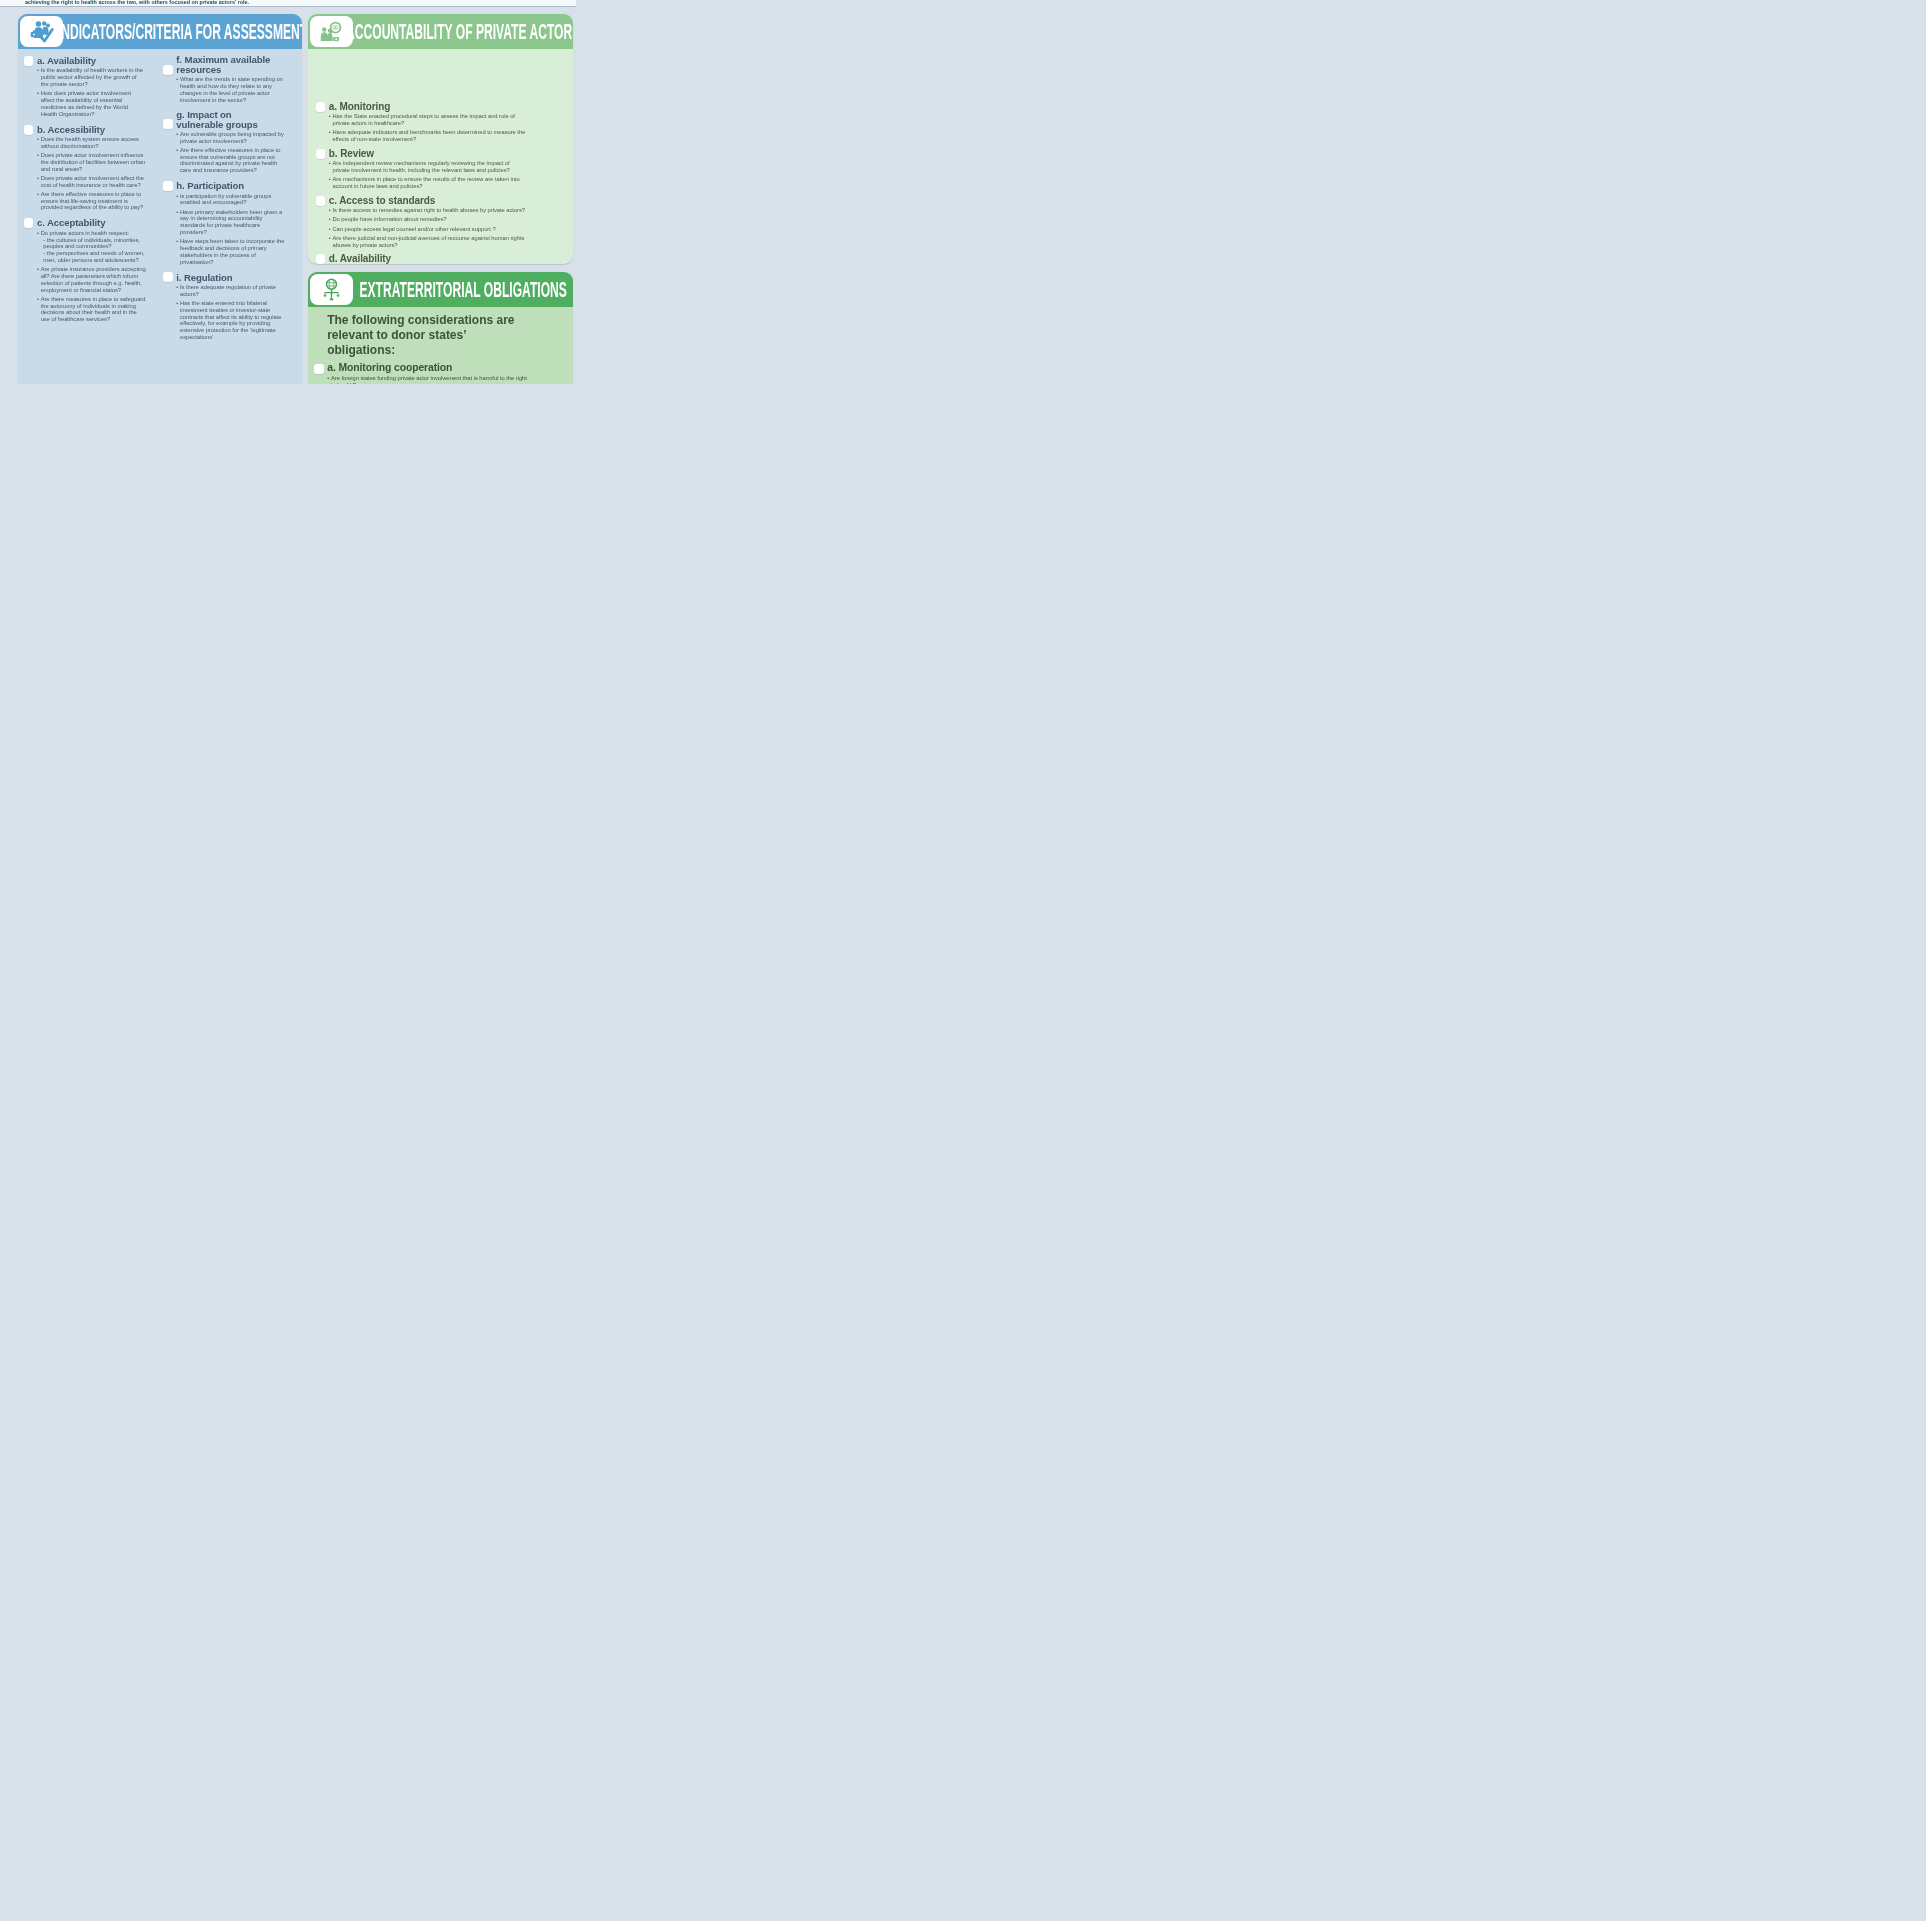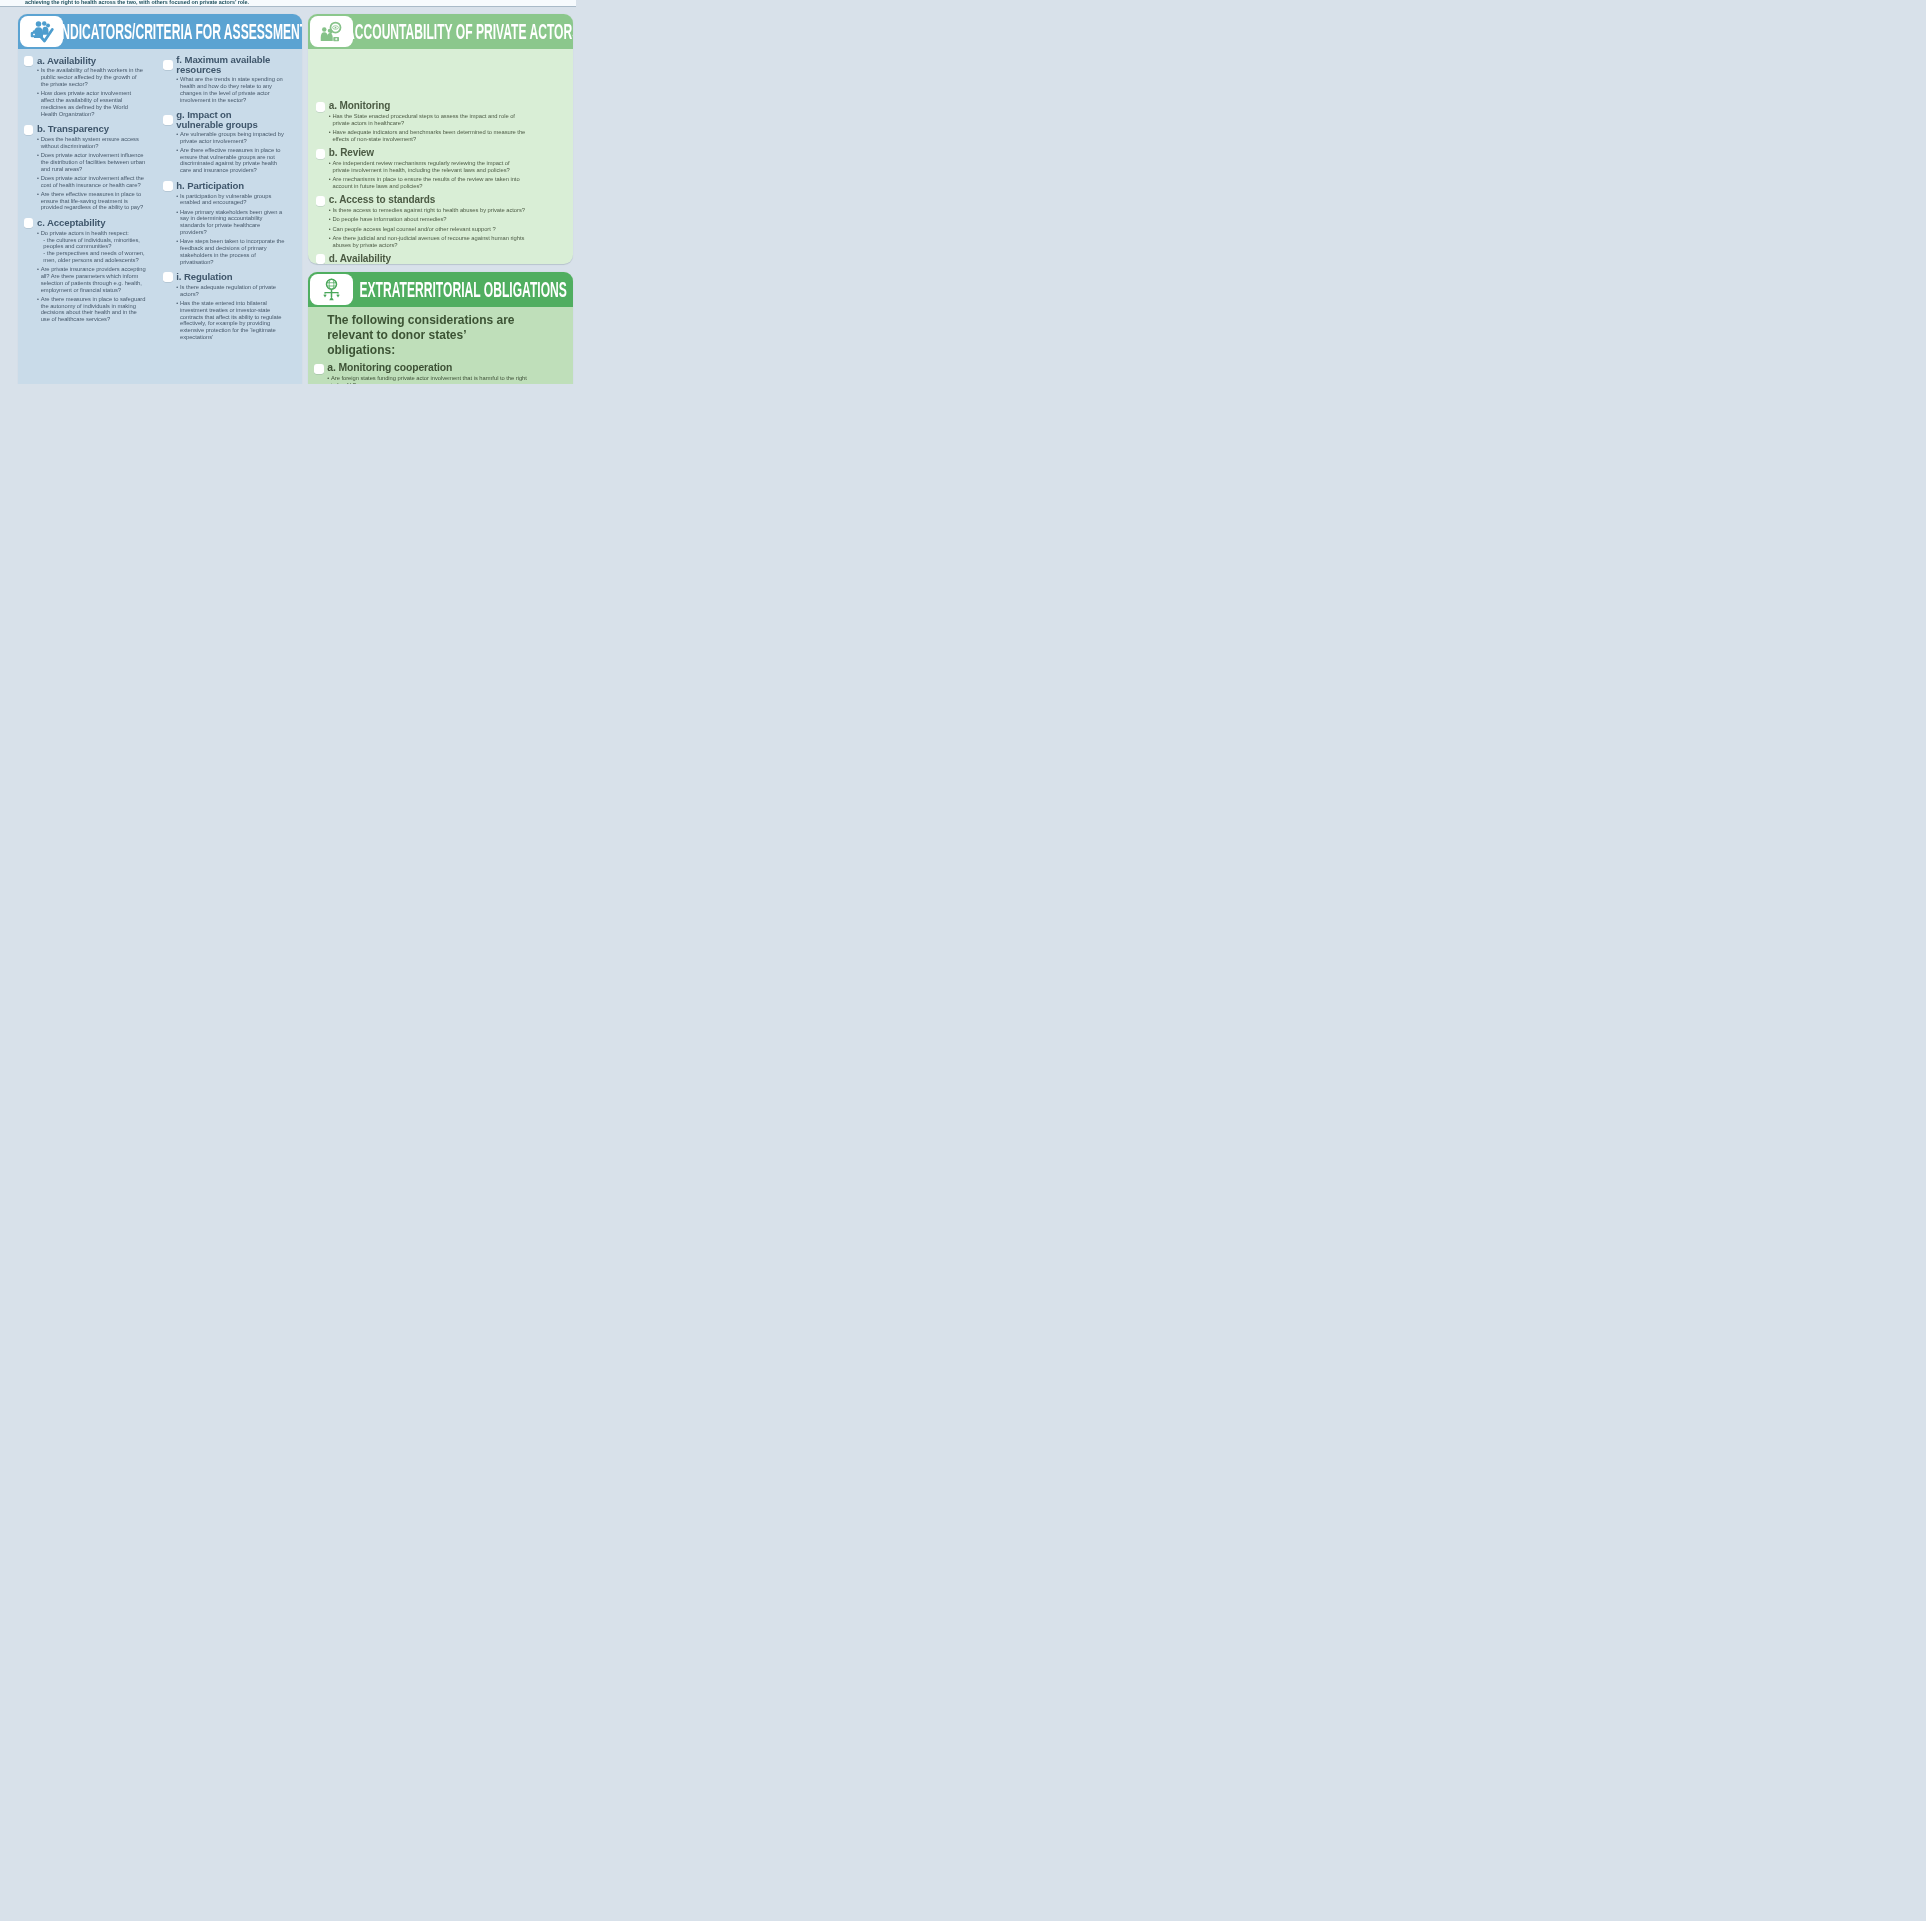--- a/index.html
+++ b/index.html
@@ -27,21 +27,21 @@
   .iconpanel svg{width:25px;height:25px;}
   .titlewrap{flex:1;display:flex;justify-content:center;overflow:hidden;}
   .ptitle{font-size:21.6px;font-weight:700;color:#ffffff;white-space:nowrap;
     transform:scaleX(0.56);transform-origin:center;line-height:1;}
 
   
   .cbody{position:relative;}
   #card-ind .cbody{display:flex;gap:5.4px;padding:6.2px 4.6px 0 6.2px;}
   .colm{width:134px;}
   .item{margin-bottom:6.2px;}
-  .ihead{display:flex;align-items:center;margin-bottom:1.2px;}
+  .ihead{display:flex;align-items:flex-end;margin-bottom:1.2px;}
   .checkbox{width:9.6px;height:10px;background:#ffffff;border-radius:2.7px;flex:0 0 auto;
     margin:0.8px 3.5px 0 0;box-shadow:0 0.4px 0.4px rgba(50,70,90,.25);}
   .hlabel{font-weight:700;font-size:9.6px;line-height:1.02;letter-spacing:-0.1px;}
   .blist{list-style:none;margin:1.5px 0 0 0;padding:0 0 0 13px;}
   .blist li{display:flex;margin-bottom:2.3px;}
   .dot{margin-right:1.9px;font-size:5.4px;line-height:1.2;}
   .btxt{font-size:5.8px;line-height:1.18;letter-spacing:-0.04px;}
   .sub{display:block;padding-left:2.7px;}
 
   
@@ -108,21 +108,21 @@
               </li>
               <li>
                 <span class="dot">•</span>
                 <span class="btxt">How does private actor involvement affect the availability of essential medicines as defined by the World Health Organization?</span>
               </li>
             </ul>
           </div>
           <div class="item">
             <div class="ihead">
               <span class="checkbox"></span>
-              <span class="hlabel">b. Transparency</span>
+              <span class="hlabel">b. Accessibility</span>
             </div>
             <ul class="blist">
               <li>
                 <span class="dot">•</span>
                 <span class="btxt">Does the health system ensure access without discrimination?</span>
               </li>
               <li>
                 <span class="dot">•</span>
                 <span class="btxt">Does private actor involvement influence the distribution of facilities between urban and rural areas?</span>
               </li>

